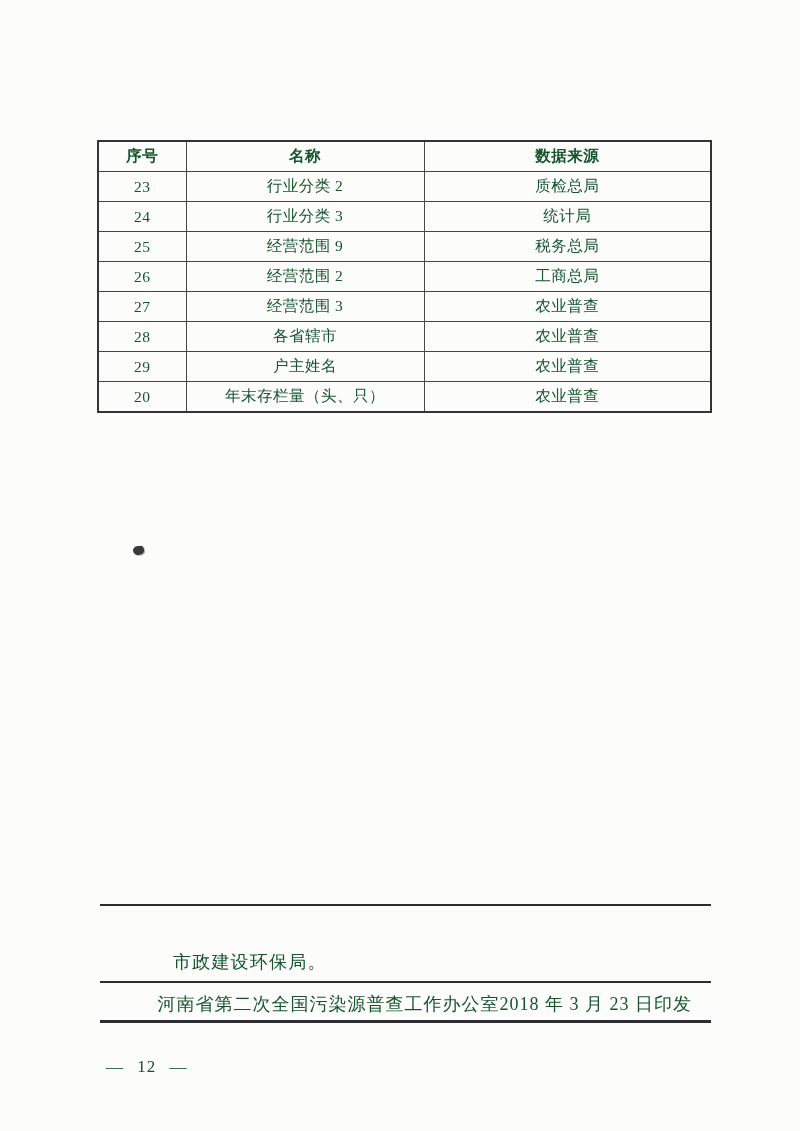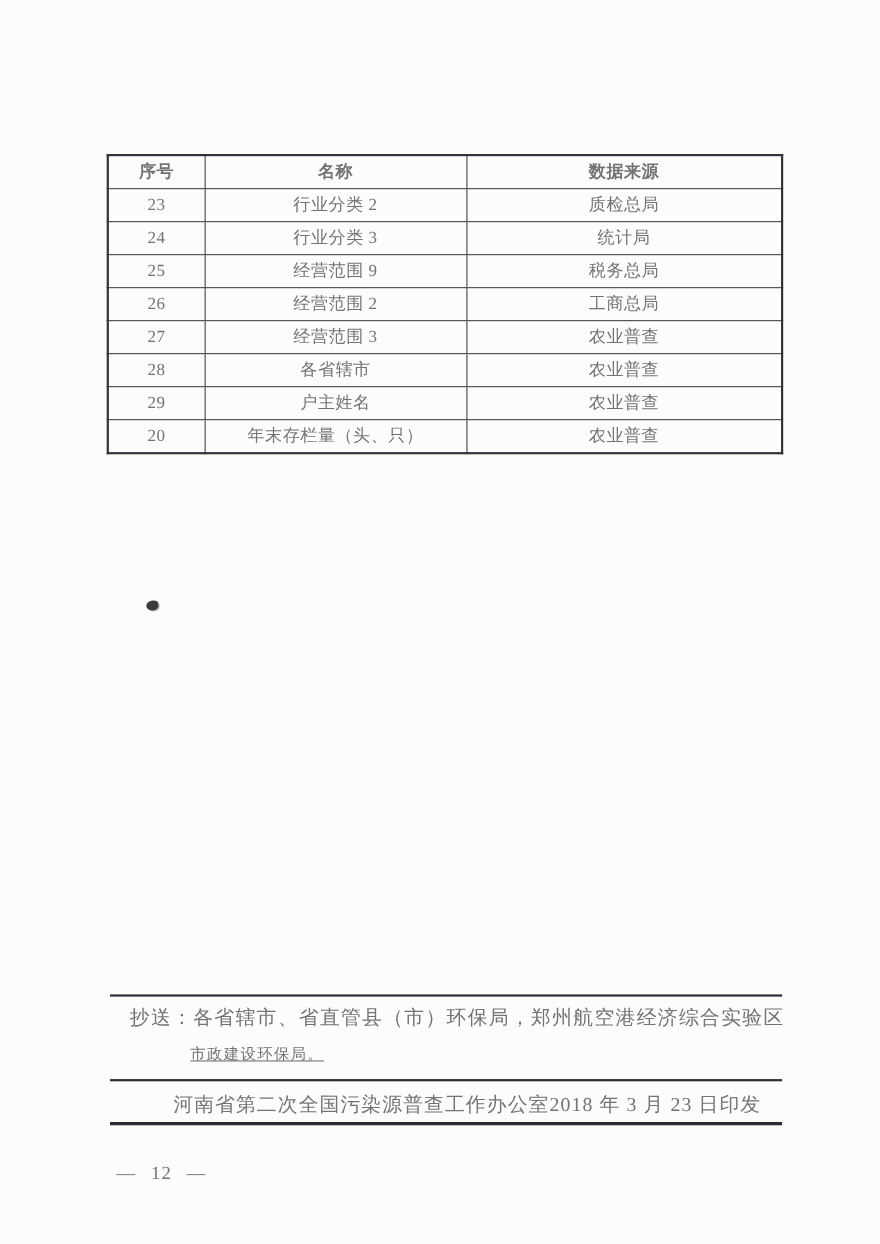--- a/index.html
+++ b/index.html
@@ -5,21 +5,21 @@
   html, body { margin: 0; padding: 0; }
   body { background: #e9e9e9; }
   .page {
     position: relative;
     width: 800px;
     height: 1131px;
     margin: 0 auto;
     background: #fcfcfb;
     overflow: hidden;
     font-family: "Liberation Serif", "DejaVu Serif", serif;
-    color: #737373;
+    color: #14532d;
   }
 
   
   table.data-table {
     position: absolute;
     left: 97px;
     top: 140px;
     width: 613px;
     border-collapse: collapse;
     table-layout: fixed;
@@ -72,24 +72,23 @@
     left: 118px;
     top: 913px;
     font-size: 18px;
     letter-spacing: 1.2px;
     white-space: nowrap;
   }
   .cc-line2 {
     position: absolute;
     left: 173px;
     top: 950px;
-    font-size: 14px;
+    font-size: 18px;
     letter-spacing: 1.2px;
     white-space: nowrap;
-    text-decoration: underline;
   }
 
   .issuer-row {
     position: absolute;
     left: 120px;
     top: 992px;
     width: 572px;
     display: flex;
     justify-content: flex-end;
     align-items: baseline;
@@ -168,21 +167,20 @@
         <td>年末存栏量（头、只）</td>
         <td>农业普查</td>
       </tr>
     </tbody>
   </table>
 
   <div class="ink-dot"></div>
 
   <div class="rule rule-1"></div>
 
-  <div class="cc-line1">抄送：各省辖市、省直管县（市）环保局，郑州航空港经济综合实验区</div>
   <div class="cc-line2">市政建设环保局。</div>
 
   <div class="rule rule-2"></div>
 
   <div class="issuer-row">
     <span>河南省第二次全国污染源普查工作办公室</span>
     <span>2018 年 3 月 23 日印发</span>
   </div>
 
   <div class="rule rule-3"></div>

